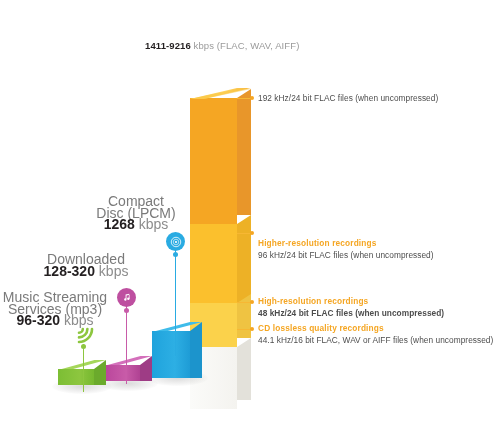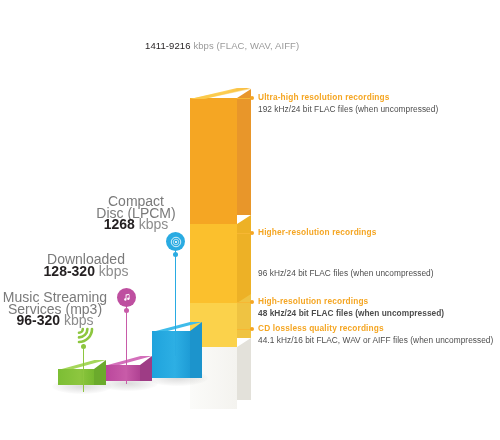--- a/index.html
+++ b/index.html
@@ -26,21 +26,21 @@
   .chart-title {
     position: absolute;
     left: 145px;
     top: 40px;
     font-size: 9.5px;
     color: #9a9a9a;
     letter-spacing: 0.1px;
     white-space: nowrap;
   }
   .chart-title .t-strong {
-    font-weight: normal;
+    font-weight: bold;
     color: #231f20;
   }
 
   
   .annotation {
     position: absolute;
     white-space: nowrap;
   }
   .ann-title {
     font-size: 8.3px;
@@ -237,29 +237,28 @@
 
   <div class="left-label" style="left:-4px; top:292px; width:118px;">
     <div>Music Streaming</div>
     <div>Services (mp3)</div>
     <div><span class="ll-value">96-320</span><span class="ll-unit"> kbps</span></div>
   </div>
 
   <div class="leader" style="left:237px; top:98px; width:14px;"></div>
   <div class="leader-dot" style="left:250px; top:96px;"></div>
   <div class="annotation" style="left:258px; top:92px;">
-    <div class="ann-title">Ultra-high resolution recordings</div>
     <div class="ann-sub" style="padding-left:0;">192 kHz/24 bit FLAC files (when uncompressed)</div>
   </div>
 
   <div class="leader" style="left:237px; top:233px; width:14px;"></div>
   <div class="leader-dot" style="left:250px; top:231px;"></div>
-  <div class="annotation" style="left:258px; top:227px;">
+  <div class="annotation" style="left:258px; top:238px;">
     <div class="ann-title">Higher-resolution recordings</div>
-    <div class="ann-sub" style="padding-left:0;margin-top:29px;">96 kHz/24 bit FLAC files (when uncompressed)</div>
+    <div class="ann-sub" style="padding-left:0;">96 kHz/24 bit FLAC files (when uncompressed)</div>
   </div>
 
   <div class="leader" style="left:237px; top:302px; width:14px;"></div>
   <div class="leader-dot" style="left:250px; top:300px;"></div>
   <div class="annotation" style="left:258px; top:296px;">
     <div class="ann-title">High-resolution recordings</div>
     <div class="ann-sub" style="padding-left:0;font-weight:bold;">48 kHz/24 bit FLAC files (when uncompressed)</div>
   </div>
 
   <div class="leader" style="left:237px; top:329px; width:14px;"></div>

